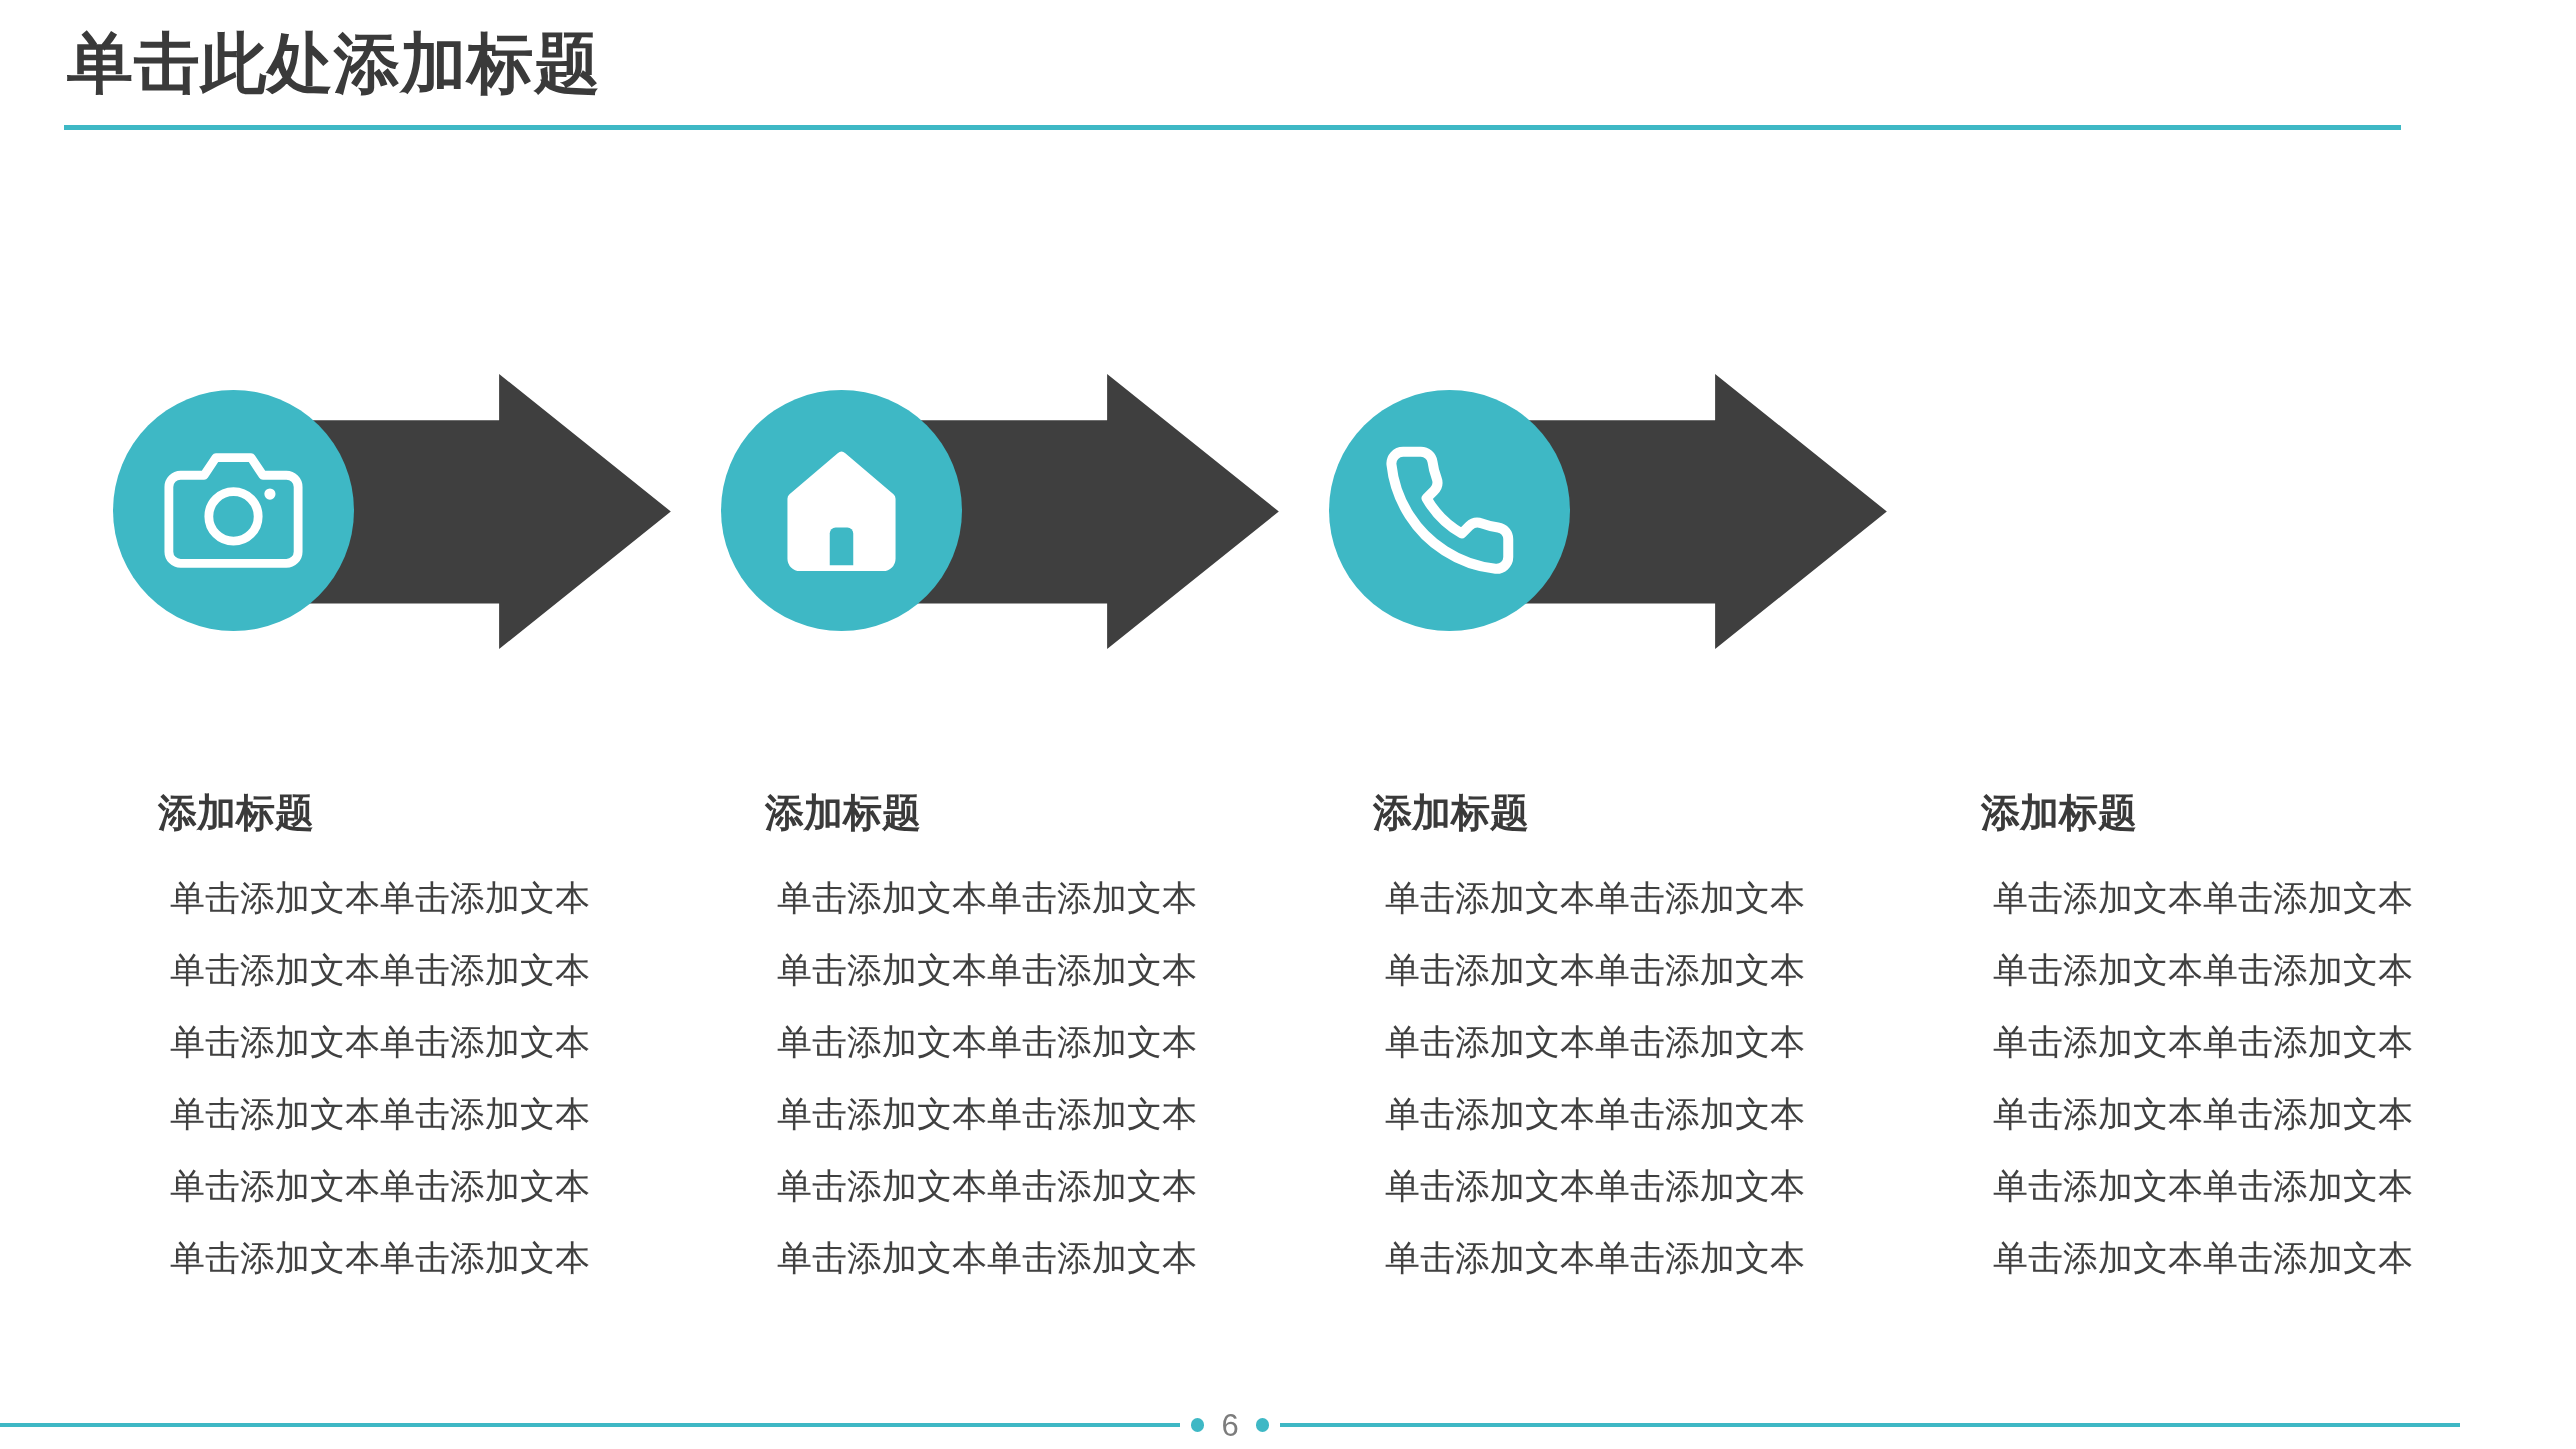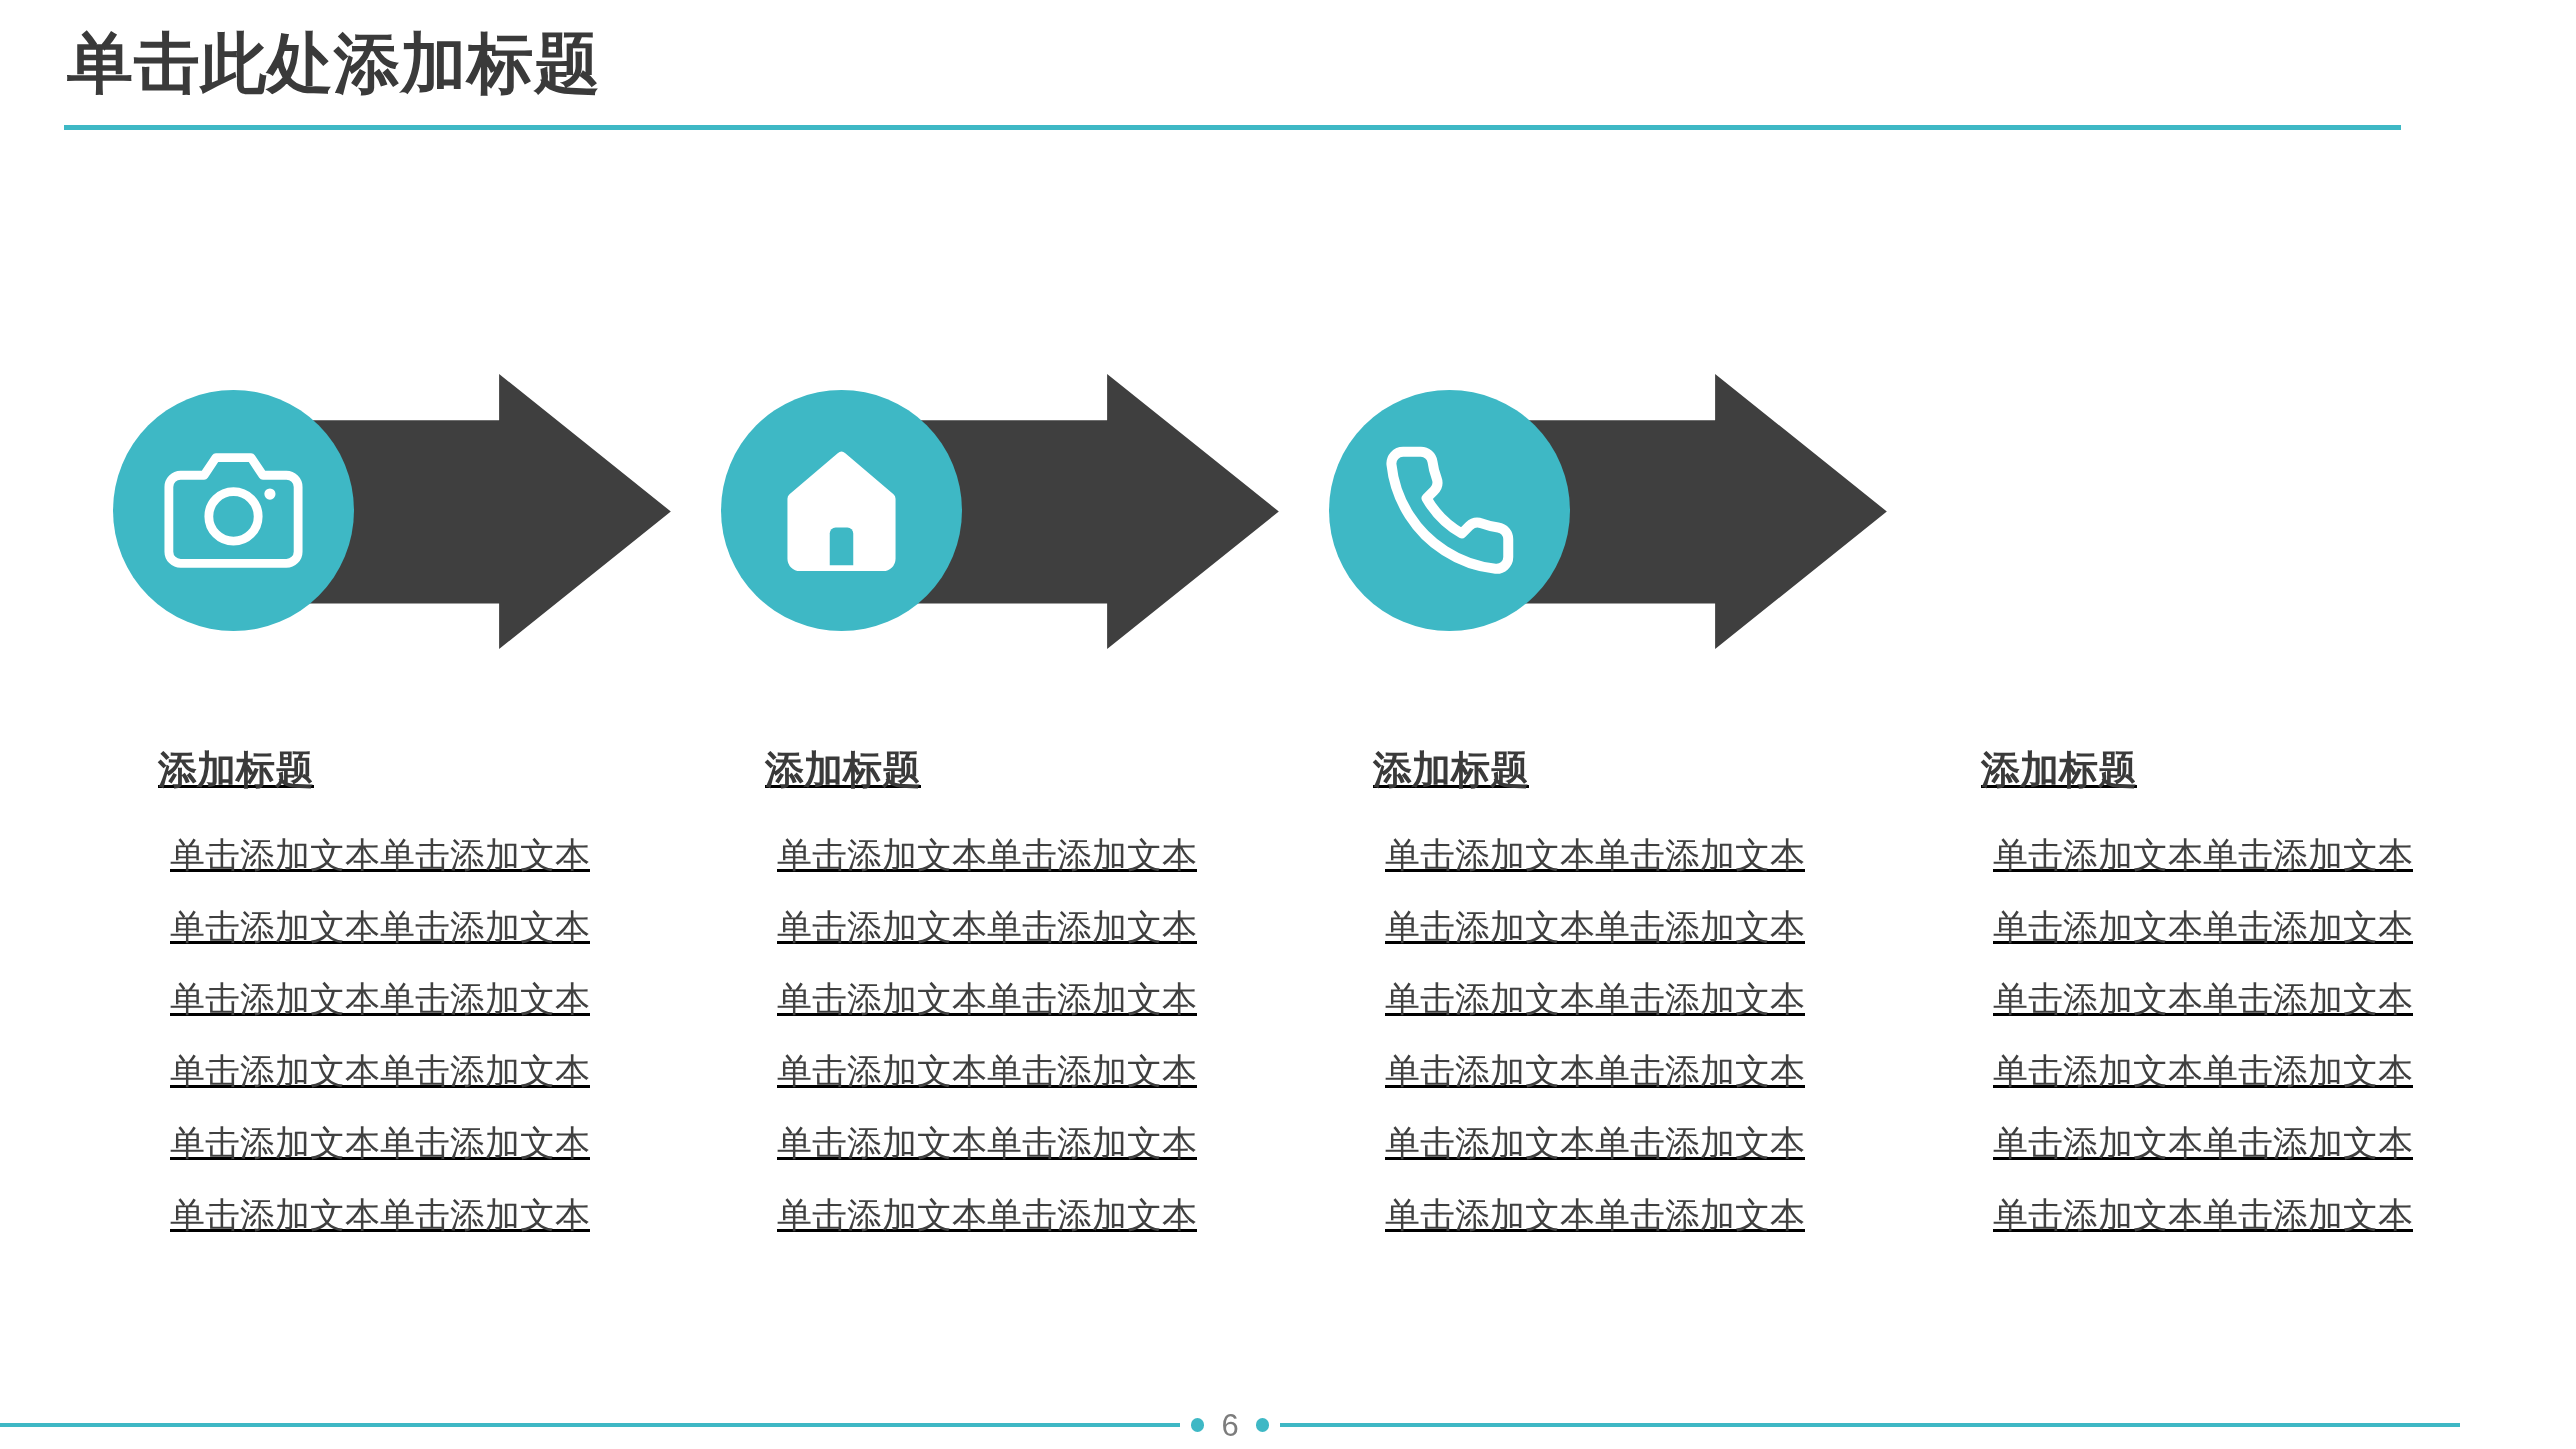--- a/index.html
+++ b/index.html
@@ -49,23 +49,22 @@
     align-items:center;
     justify-content:center;
   }
   .icon-circle svg{width:141px;height:141px;display:block;}
   .icon-stroke{stroke:#ffffff;fill:none;stroke-linecap:round;stroke-linejoin:round;}
   .icon-fill-white{fill:#ffffff;stroke:#ffffff;stroke-linejoin:round;}
   .door{fill:var(--accent_color);}
   .dot-white{fill:#ffffff;stroke:none;}
   .column{
     position:absolute;
-    top:743px;
+    top:786px;
     width:483px;
-    text-decoration:underline;
   }
   .col-1{left:158px;}
   .col-2{left:765px;}
   .col-3{left:1373px;}
   .col-4{left:1981px;}
   .column h2{
     margin:0 0 28px 0;
     font-size:39px;
     font-weight:700;
     color:var(--text_color);

